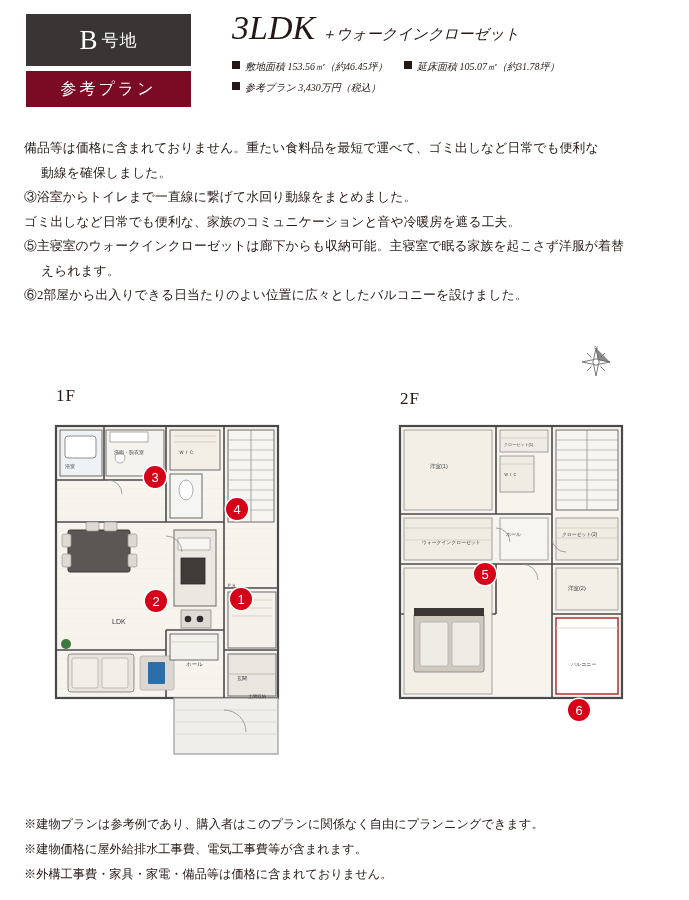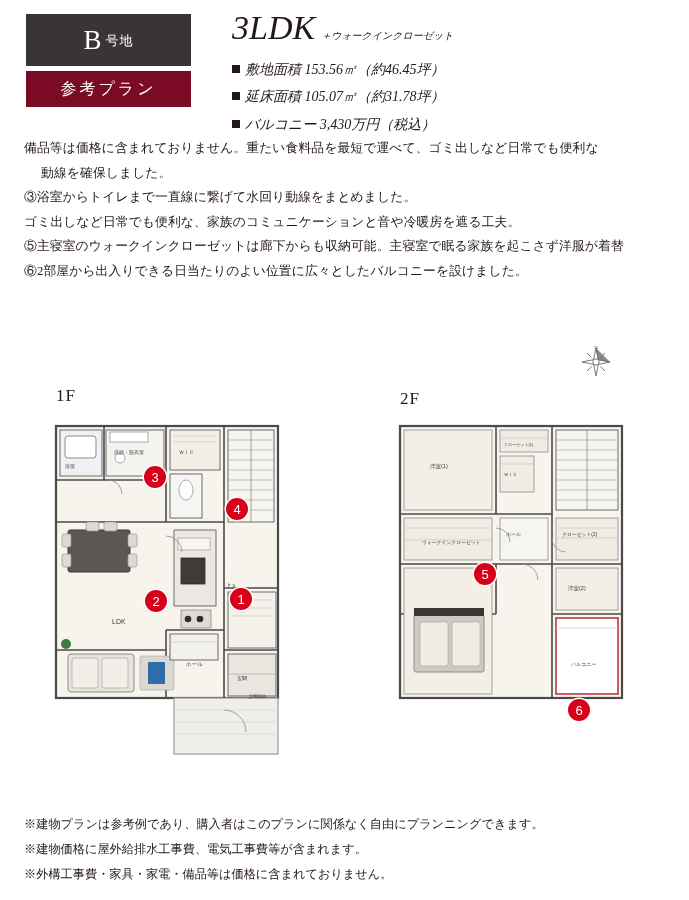--- a/index.html
+++ b/index.html
@@ -19,34 +19,34 @@
 
   .badge {
     position:absolute; left:26px; top:14px; width:165px; height:93px;
   }
   .badge-top {
     height:52px; background:#3a3535; color:#fff;
     display:flex; align-items:center; justify-content:center;
     letter-spacing:1px;
   }
   .badge-top .big { font-size:27px; line-height:1; }
-  .badge-top .small { font-size:13px; line-height:1; margin-left:3px; }
+  .badge-top .small { font-size:17px; line-height:1; margin-left:3px; }
   .badge-bot {
     height:36px; margin-top:5px; background:#7b0a25; color:#fff;
     display:flex; align-items:center; justify-content:center;
     font-size:16px; letter-spacing:3px;
     font-family:Liberation Serif, serif;
   }
 
   .title-area { position:absolute; left:232px; top:11px; width:440px;font-style:italic; }
   .title-line { display:flex; align-items:baseline; }
   .title-main { font-size:34px; letter-spacing:0px; line-height:1; }
-  .title-sub { font-size:10px; margin-left:6px; letter-spacing:0px; }
-
-  .spec-row { margin-top:12px; font-size:14px; line-height:1.9; letter-spacing:0px; }
+  .title-sub { font-size:15px; margin-left:6px; letter-spacing:0px; }
+
+  .spec-row { margin-top:12px; font-size:10px; line-height:1.9; letter-spacing:0px; }
   .sq { display:inline-block; width:8px; height:8px; background:#231815; margin-right:5px; position:relative; top:-1px;}
   .spec-item { margin-right:14px; white-space:nowrap; }
 
   
   .notes { position:absolute; left:24px; top:136px; width:645px; font-size:12.8px; line-height:1.92; }
   .notes div { letter-spacing:0.1px; }
   .notes .indent { padding-left:17px; }
 
   
   .compass { position:absolute; left:578px; top:344px; width:36px; height:36px; }
@@ -93,31 +93,32 @@
     <div class="title-area">
       <div class="title-line">
         <span class="title-main">3LDK</span>
         <span class="title-sub">＋ウォークインクローゼット</span>
       </div>
       <div class="spec-row">
         <span class="spec-item"><span class="sq"></span><span>敷地面積 153.56㎡（約46.45坪）</span></span>
         <span class="spec-item"><span class="sq"></span><span>延床面積 105.07㎡（約31.78坪）</span></span>
       </div>
       <div class="spec-row" style="margin-top:2px;">
-        <span class="spec-item"><span class="sq"></span><span>バルコニー 3,430万円（税込）</span></span>
+        <span class="spec-item"><span class="sq"></span><span>参考プラン 3,430万円（税込）</span></span>
       </div>
     </div>
   </div>
 
   <div class="notes">
     <div>備品等は価格に含まれておりません。重たい食料品を最短で運べて、ゴミ出しなど日常でも便利な</div>
     <div class="indent">動線を確保しました。</div>
     <div>③浴室からトイレまで一直線に繋げて水回り動線をまとめました。</div>
     <div>ゴミ出しなど日常でも便利な、家族のコミュニケーションと音や冷暖房を遮る工夫。</div>
     <div>⑤主寝室のウォークインクローゼットは廊下からも収納可能。主寝室で眠る家族を起こさず洋服が着替</div>
+    <div class="indent">えられます。</div>
     <div>⑥2部屋から出入りできる日当たりのよい位置に広々としたバルコニーを設けました。</div>
   </div>
 
   <div class="compass">
     <svg width="36" height="36" viewBox="0 0 36 36">
       <g stroke="#6b6b6b" stroke-width="0.9" fill="none">
         <path d="M18 4 L20.4 15.6 L32 18 L20.4 20.4 L18 32 L15.6 20.4 L4 18 L15.6 15.6 Z"></path>
         <path d="M18 4 L20.4 15.6 L32 18" fill="#8a8a8a"></path>
         <circle cx="18" cy="18" r="3.2"></circle>
         <path d="M9 9 L13.5 13.5 M27 9 L22.5 13.5 M9 27 L13.5 22.5 M27 27 L22.5 22.5"></path>

